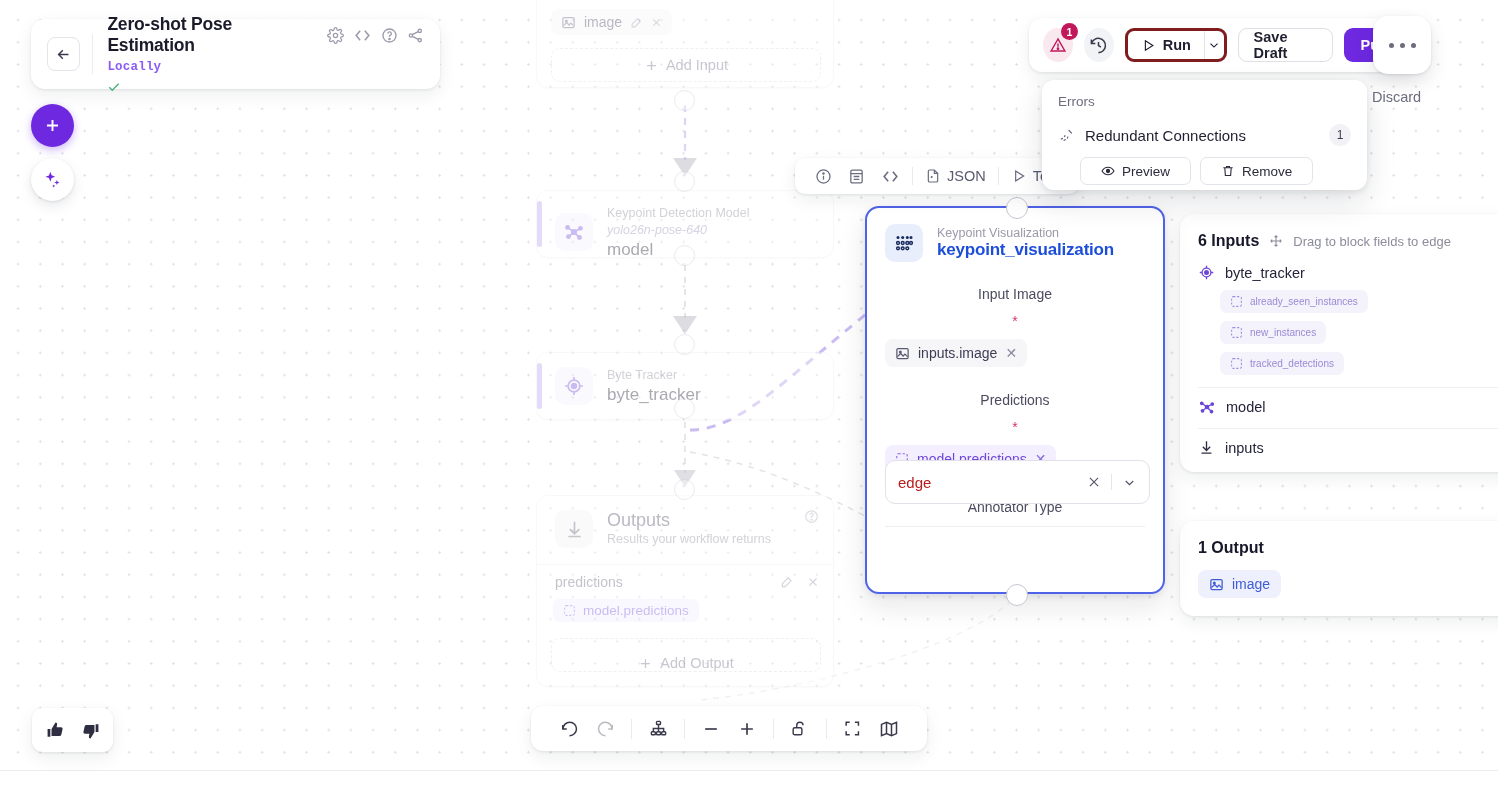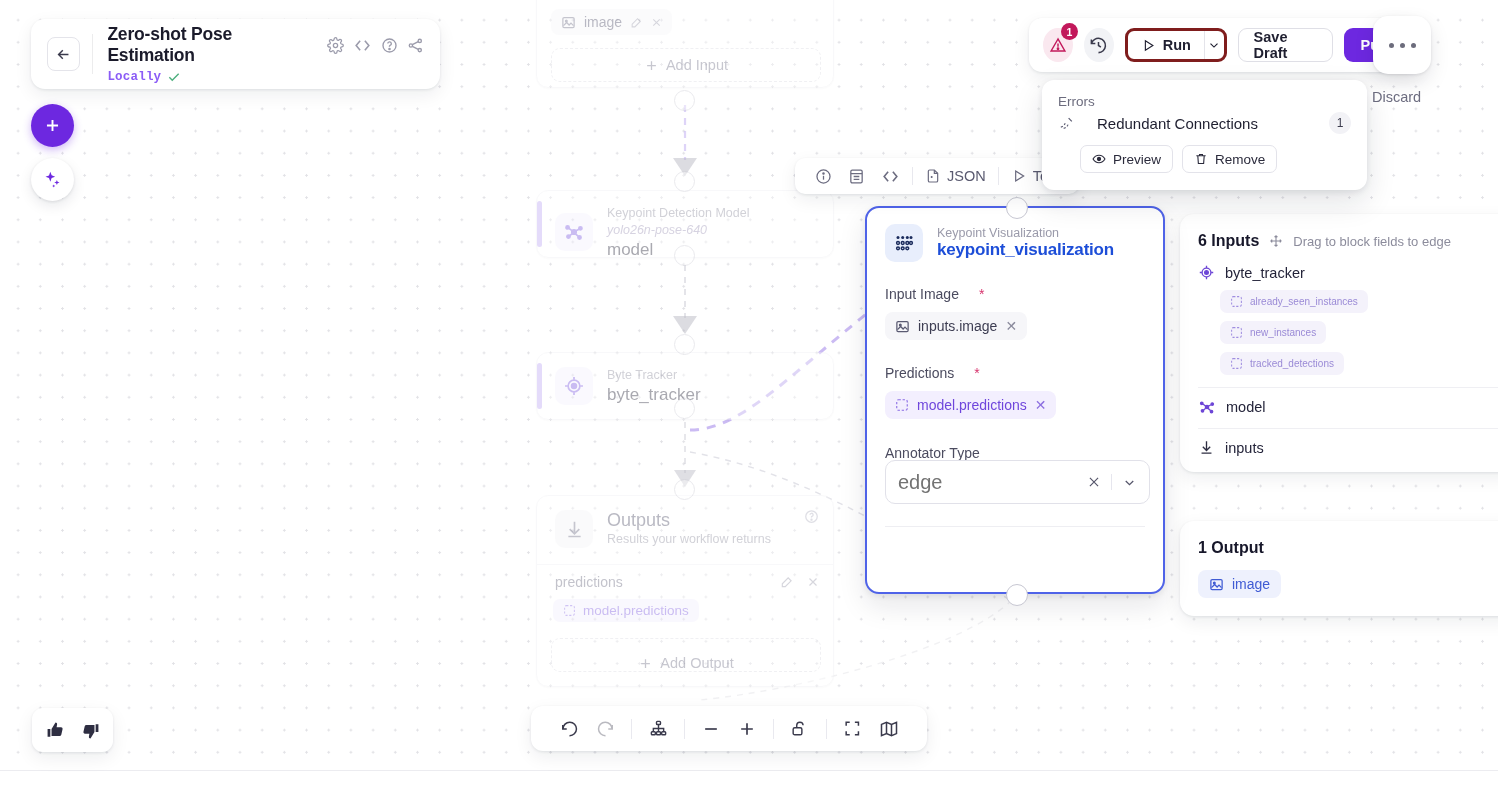--- a/index.html
+++ b/index.html
@@ -30,21 +30,21 @@
 
   
   #title-card { position:absolute; left:31px; top:19px; width:409px; height:70px; border-radius:14px; }
   #title-inner { display:flex; align-items:center; height:100%; padding:0 16px; }
   #back-btn { width:34px; height:34px; border:1px solid #e4e4ea; border-radius:8px; background:#fff; }
   .vsep { width:1px; height:40px; background:#ececed; margin:0 14px 0 12px; }
   #title-texts { display:flex; flex-direction:column; gap:4px; }
   #title-row { display:flex; align-items:center; gap:9px; }
   #wf-title { font-size:17.5px; font-weight:700; color:#1b1b2b; letter-spacing:-.2px; }
   #title-row .ti { color:#9b9bab; }
-  #locally-row { display:flex; gap:6px; }
+  #locally-row { display:flex; gap:6px;flex-direction:column; }
   #locally { font-family:"Liberation Mono", monospace; font-size:12.5px; color:#8b5cf6; font-weight:600; letter-spacing:.2px;}
 
   
   #add-fab { position:absolute; left:31px; top:104px; width:43px; height:43px; border-radius:50%;
       background:#6d28e0; box-shadow:0 3px 9px rgba(109,40,224,.33); }
   #ai-fab { position:absolute; left:31px; top:158px; width:43px; height:43px; border-radius:50%;
       background:#fff; box-shadow:0 1px 3px rgba(16,24,40,.10),0 5px 14px rgba(16,24,40,.09); }
   #feedback-card { position:absolute; left:32px; top:708px; width:81px; height:44px; border-radius:11px;
       display:flex; align-items:center; justify-content:center; gap:16px; }
 
@@ -96,30 +96,30 @@
   #node-toolbar .tsep { width:1px; height:18px; background:#e8e8ee; margin:0 4px; }
 
   
   #block-panel { position:absolute; left:865px; top:206px; width:300px; height:388px;
       background:#fff; border:2px solid #4f63e8; border-radius:14px;
       box-shadow:0 2px 6px rgba(16,24,40,.08), 0 12px 28px rgba(16,24,40,.10); z-index:8; }
   #bp-head { display:flex; align-items:center; gap:14px; padding:16px 18px 6px 18px; }
   #bp-ico { width:38px; height:38px; border-radius:10px; background:#e8eefc; display:flex; align-items:center; justify-content:center; flex:none; }
   #bp-kind { font-size:12.5px; color:#9a9aaa; }
   #bp-name { font-size:17px; font-weight:700; color:#1d4ed8; margin-top:0; letter-spacing:-.2px;}
-  .field-label { font-size:14px; color:#4b4b5f; padding:0 18px; display:flex; align-items:center; gap:20px; }
+  .field-label { font-size:14px; color:#4b4b5f; padding:0 18px; display:flex; align-items:center; gap:11px;flex-direction:column; }
   .req { color:#d6336c; font-size:14px; }
   .chip { display:inline-flex; align-items:center; gap:8px; border-radius:8px; padding:6px 10px; font-size:14px; }
   .chip .x { color:#8a8a9c; font-size:14px; cursor:pointer; }
   #chip-input-image { margin:10px 0 0 18px; background:#f6f6f9; color:#3d3d52; }
   #chip-predictions { margin:10px 0 0 18px; background:#f3effe; color:#6f46dc; }
   #chip-predictions .x { color:#8d6fe0; }
   #annotator-select { position:absolute; left:18px; top:252px; width:265px; height:44px;
       border:1px solid #e1e1e9; border-radius:10px; display:flex; align-items:center; padding:0 12px; background:#fff; }
-  #annotator-select .val { flex:1; font-size:20px; color:#737373; }
+  #annotator-select .val { flex:1; font-size:15px; color:#b91c1c; }
   #annotator-select .sep { width:1px; height:16px; background:#e6e6ee; margin:0 10px; }
   #bp-divider { position:absolute; left:18px; right:18px; top:318px; height:1px; background:#eeeef2; }
   #show-more-btn { position:absolute; left:18px; top:334px; width:265px; height:38px;
       border:1px solid #e5e5ec; border-radius:9px; display:flex; align-items:center; justify-content:center; gap:10px;
       font-size:15px; font-weight:600; color:#1f1f30; background:#fff; }
   .bp-handle { position:absolute; left:139px; width:22px; height:22px; border-radius:50%; background:#fff; border:1.7px solid #c7c7d2; }
 
   
   #side-inputs { position:absolute; left:1180px; top:214px; width:340px; border-radius:14px; padding:18px 0 16px 0; z-index:7;}
   #side-inputs-head { display:flex; align-items:center; gap:10px; padding:0 18px 4px 18px; }
@@ -154,26 +154,26 @@
       font-size:14.5px; font-weight:700; color:#fff; background:#6d28e0; }
   #more-btn { position:absolute; left:1373px; top:16px; width:58px; height:58px; border-radius:15px;
       background:#fff; box-shadow:0 1px 3px rgba(16,24,40,.10), 0 8px 20px rgba(16,24,40,.10);
       display:flex; align-items:center; justify-content:center; gap:6px; z-index:12; }
   #more-btn i { width:5px; height:5px; border-radius:50%; background:#6c6c7c; display:block; }
 
   
   #errors-panel { position:absolute; left:1042px; top:80px; width:325px; height:110px; border-radius:12px; z-index:11;
       background:#fff; box-shadow:0 2px 6px rgba(16,24,40,.09), 0 12px 30px rgba(16,24,40,.12); padding:14px 16px; }
   #err-title { font-size:13.5px; color:#6c6c7e; }
-  #err-row { display:flex; align-items:center; gap:22px; margin-top:3px; }
+  #err-row { display:flex; align-items:center; gap:10px; margin-top:15px; }
   #err-name { flex:1; font-size:15px; color:#1f1f30; }
   #err-count { width:22px; height:22px; border-radius:50%; background:#f2f2f6; color:#3b3b4d;
       font-size:12px; display:flex; align-items:center; justify-content:center; }
   #err-actions { display:flex; gap:9px; margin:11px 0 0 22px; }
-  .err-btn { height:28px; border:1px solid #e3e3ea; border-radius:7px; padding:0 11px;
+  .err-btn { height:28px; border:1px solid #e3e3ea; border-radius:7px; padding:0 20px;
       display:flex; align-items:center; gap:7px; font-size:13.5px; color:#2b2b3c; background:#fff; }
   #discard-btn { position:absolute; left:1372px; top:89px; font-size:14.5px; color:#6d6d80; z-index:9; }
 
   
   #bottom-toolbar { position:absolute; left:531px; top:706px; width:396px; height:45px; border-radius:12px;
       display:flex; align-items:center; z-index:9; padding:0 20px; }
   #bottom-toolbar .bt { width:40px; height:45px; display:flex; align-items:center; justify-content:center; }
   #bottom-toolbar .bsep { width:1px; height:20px; background:#e9e9ef; margin:0 8px; }
   .dim { opacity:.35; }
 </style>

